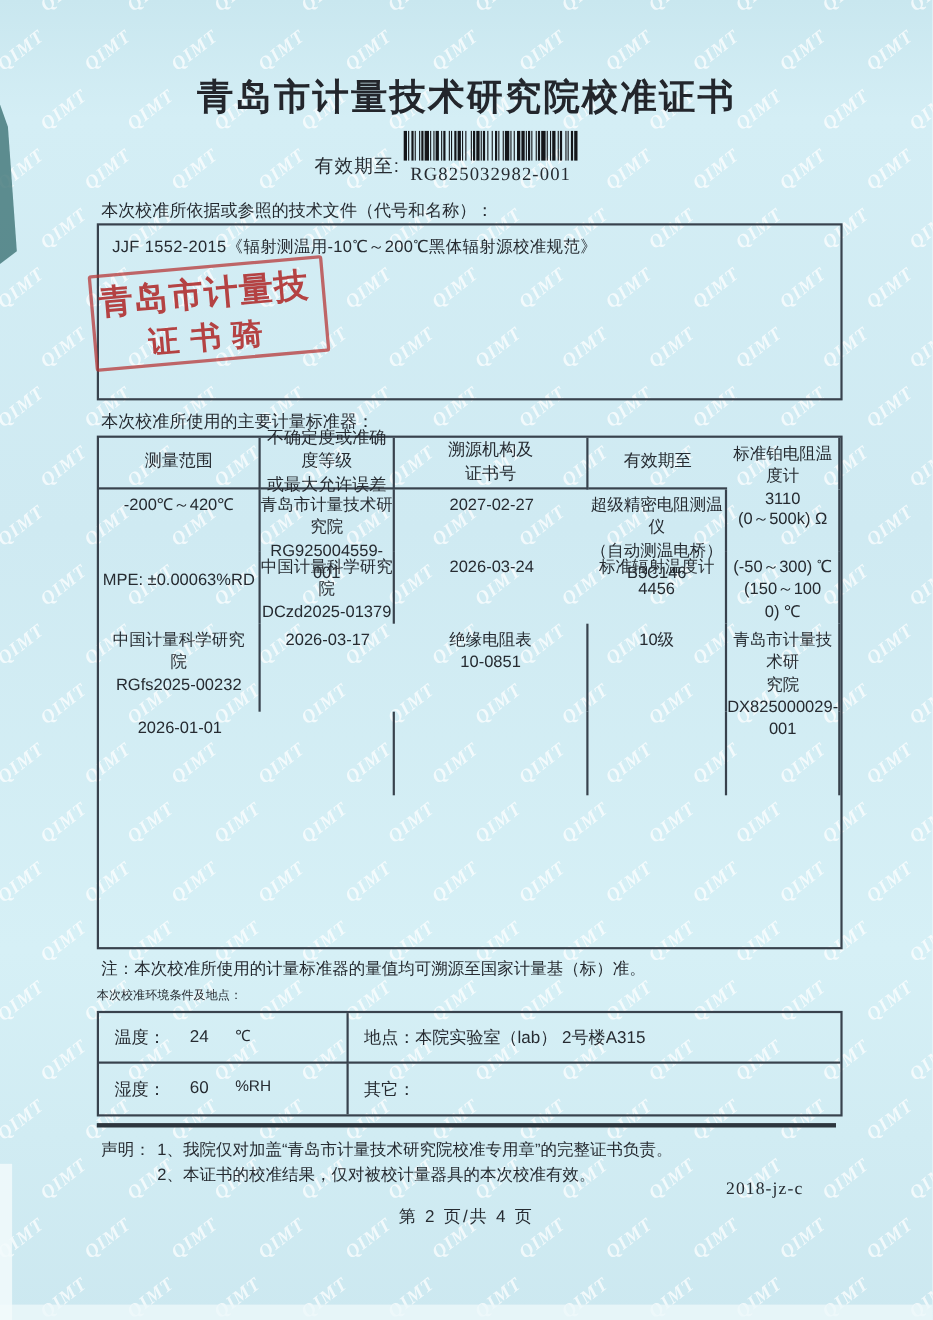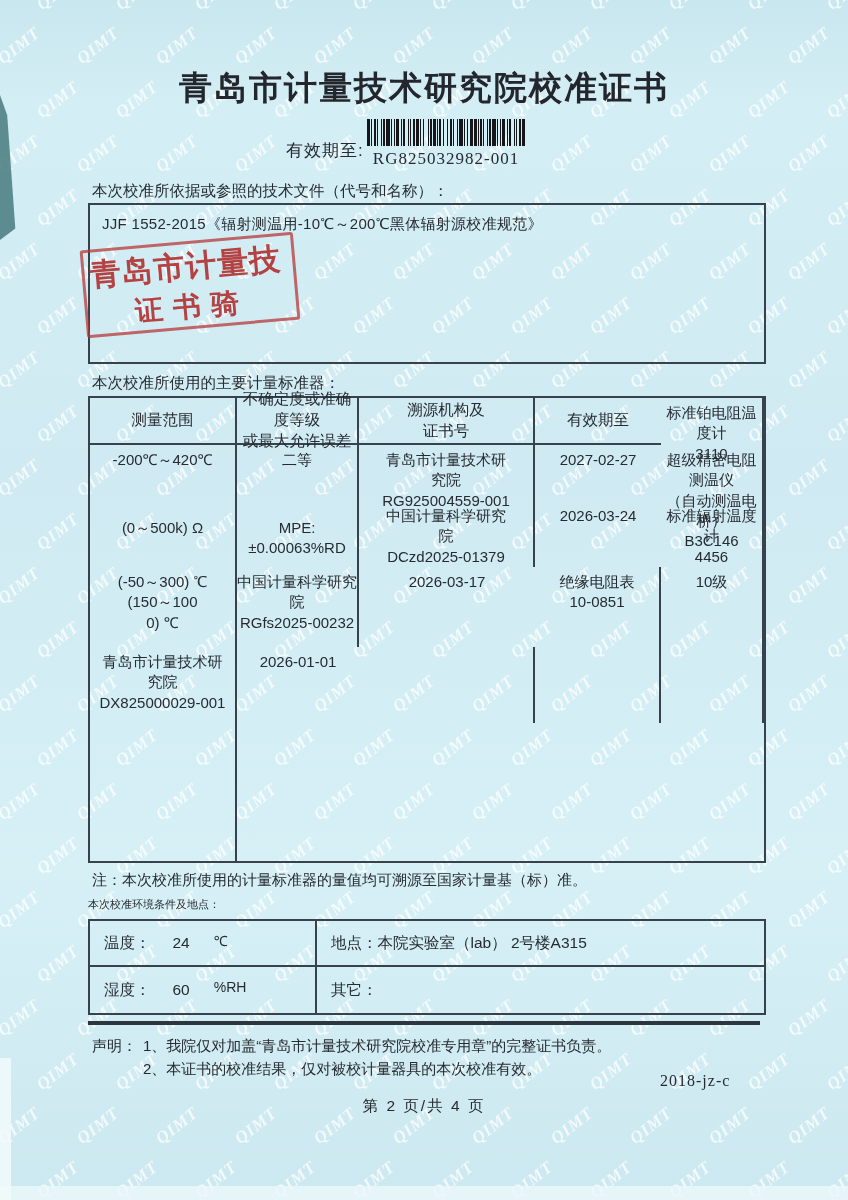--- a/index.html
+++ b/index.html
@@ -464,21 +464,20 @@
       <div class="cell head">测量范围</div>
       <div class="cell head">不确定度或准确度等级
 或最大允许误差</div>
       <div class="cell head">溯源机构及
 证书号</div>
       <div class="cell head last">有效期至</div>
 
       <div class="cell">标准铂电阻温度计
 3110</div>
       <div class="cell">-200℃～420℃</div>
-      <div class="cell">二等</div>
       <div class="cell">青岛市计量技术研
 究院
 RG925004559-001</div>
       <div class="cell last">2027-02-27</div>
 
       <div class="cell">超级精密电阻测温仪
 （自动测温电桥）
 B3C146</div>
       <div class="cell pad">(0～500k) Ω</div>
       <div class="cell pad">MPE: ±0.00063%RD</div>

